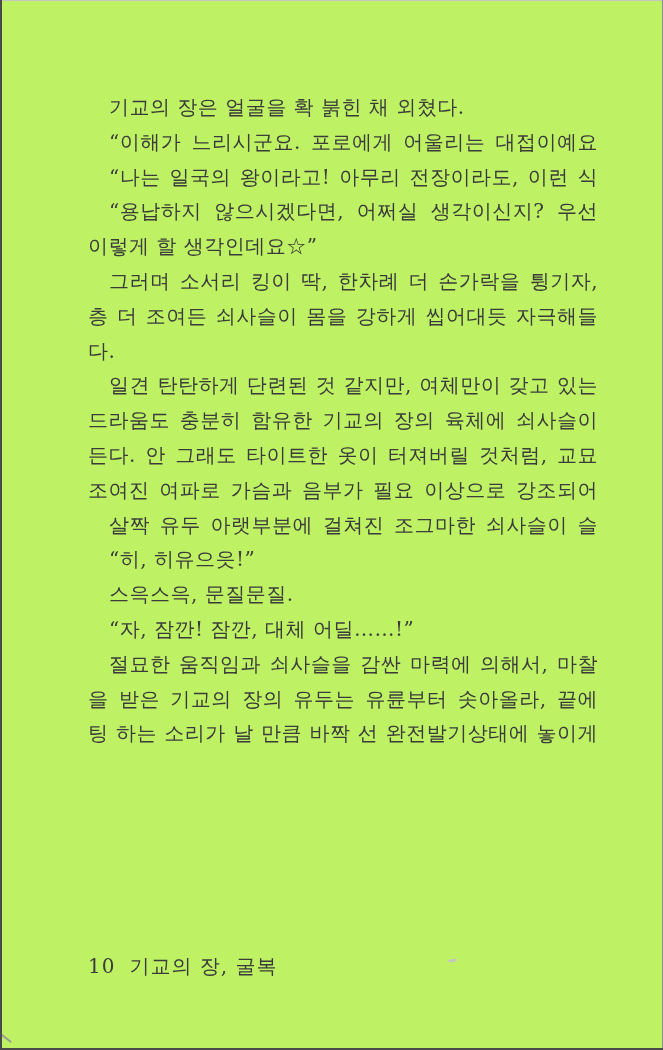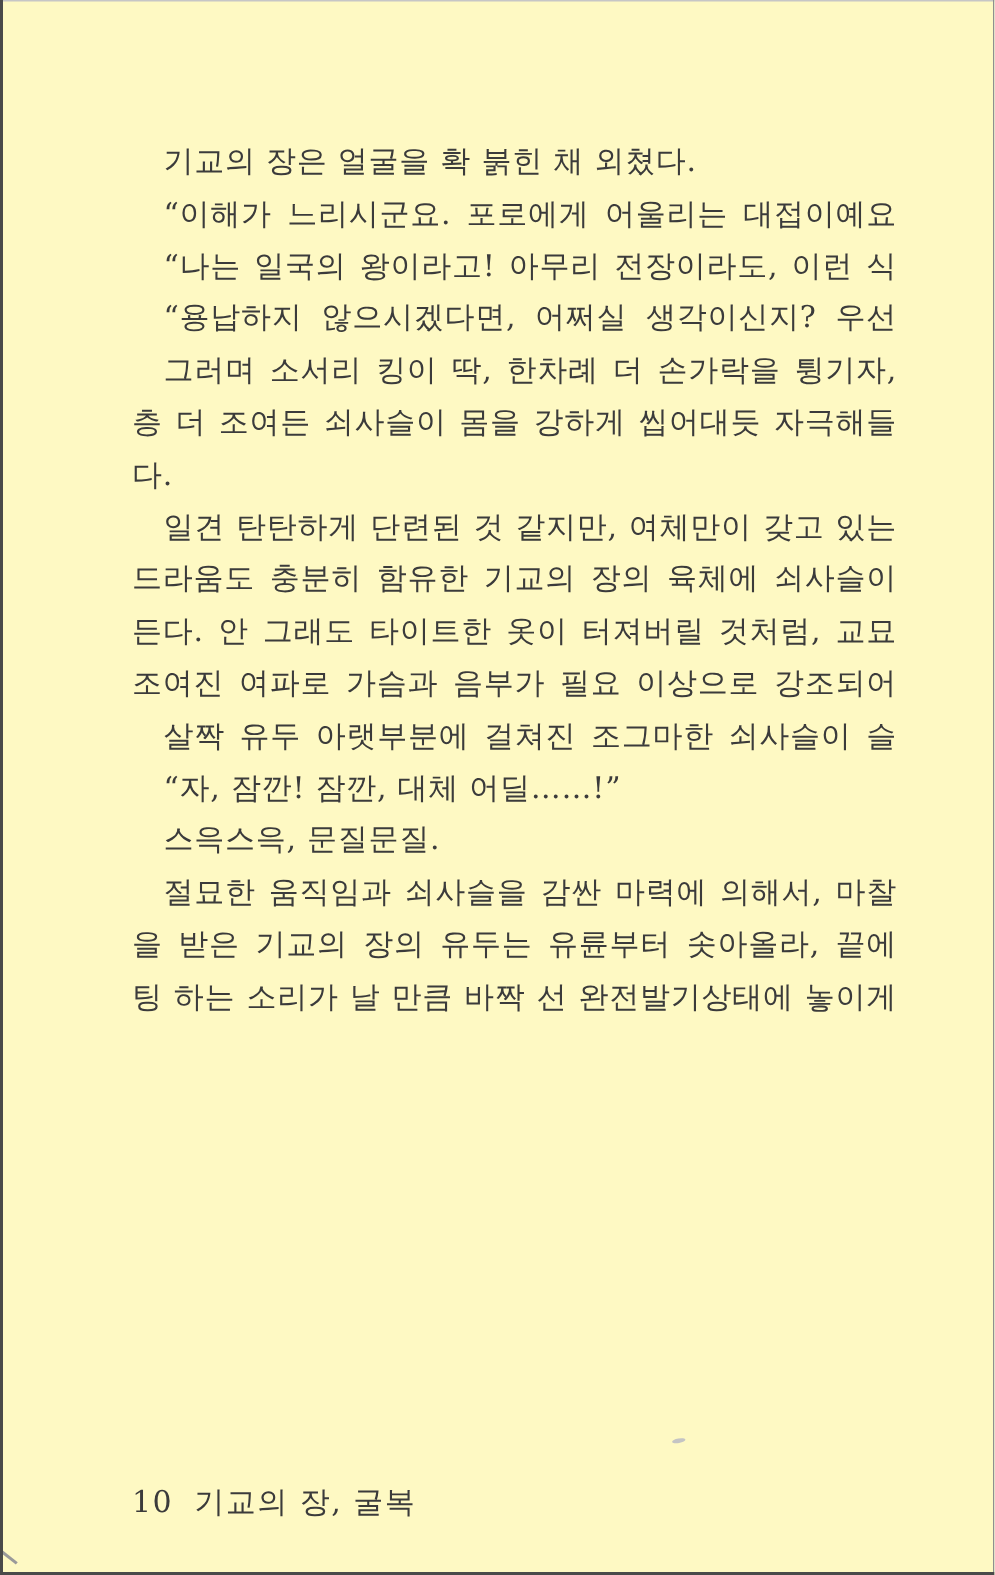--- a/index.html
+++ b/index.html
@@ -7,21 +7,21 @@
     padding: 0;
     width: 663px;
     height: 1050px;
     background: #ffffff;
   }
   .page {
     position: absolute;
     inset: 0;
     width: 663px;
     height: 1050px;
-    background: #fef9c3;
+    background: #bef264;
     overflow: hidden;
     font-family: "DejaVu Serif", "Liberation Serif", serif;
     color: #3b3b3b;
   }
   
   .text-block {
     position: absolute;
     left: 88px;
     top: 90px;
     width: 510px;
@@ -36,21 +36,21 @@
   }
   .ind { text-indent: 21px; }
   .just {
     text-align: justify;
     text-align-last: justify;
   }
   
   .footer {
     position: absolute;
     left: 88px;
-    top: 988px;
+    top: 953px;
     font-size: 20px;
     letter-spacing: 1px;
     color: #3b3b3b;
     white-space: nowrap;
   }
   .footer .pnum { margin-right: 14px; }
   
   .edge-left   { position: absolute; left: 0; top: 0; width: 2px; height: 100%; background: #4a4a4a; }
   .edge-bottom { position: absolute; left: 0; bottom: 0; width: 100%; height: 2px; background: #4a4a4a; }
   .edge-right  { position: absolute; right: 0; top: 0; width: 1px; height: 100%; background: #8f8f8f; }
@@ -70,30 +70,32 @@
 </head>
 <body>
 
 <div class="page">
 
   <div class="text-block">
     <div class="line ind">기교의 장은 얼굴을 확 붉힌 채 외쳤다.</div>
     <div class="line ind just">“이해가 느리시군요. 포로에게 어울리는 대접이예요♡”</div>
     <div class="line ind just">“나는 일국의 왕이라고! 아무리 전장이라도, 이런 식의 행</div>
     <div class="line ind just">“용납하지 않으시겠다면, 어쩌실 생각이신지? 우선 저는</div>
+    <div class="line">이렇게 할 생각인데요☆”</div>
     <div class="line ind just">그러며 소서리 킹이 딱, 한차례 더 손가락을 튕기자, 한</div>
     <div class="line just">층 더 조여든 쇠사슬이 몸을 강하게 씹어대듯 자극해들어갔</div>
     <div class="line">다.</div>
     <div class="line ind just">일견 탄탄하게 단련된 것 같지만, 여체만이 갖고 있는 보</div>
     <div class="line just">드라움도 충분히 함유한 기교의 장의 육체에 쇠사슬이 먹혀</div>
     <div class="line just">든다. 안 그래도 타이트한 옷이 터져버릴 것처럼, 교묘하게</div>
     <div class="line just">조여진 여파로 가슴과 음부가 필요 이상으로 강조되어보인다.</div>
     <div class="line ind just">살짝 유두 아랫부분에 걸쳐진 조그마한 쇠사슬이 슬근슬근</div>
+    <div class="line ind">“히, 히유으읏!”</div>
+    <div class="line ind">스윽스윽, 문질문질.</div>
     <div class="line ind">“자, 잠깐! 잠깐, 대체 어딜……!”</div>
-    <div class="line ind">스윽스윽, 문질문질.</div>
     <div class="line ind just">절묘한 움직임과 쇠사슬을 감싼 마력에 의해서, 마찰 자극</div>
     <div class="line just">을 받은 기교의 장의 유두는 유륜부터 솟아올라, 끝에 가서</div>
     <div class="line just">팅 하는 소리가 날 만큼 바짝 선 완전발기상태에 놓이게 된</div>
   </div>
 
   <div class="footer">
     <span class="pnum">10</span><span>기교의 장, 굴복</span>
   </div>
 
   <div class="speck"></div>

